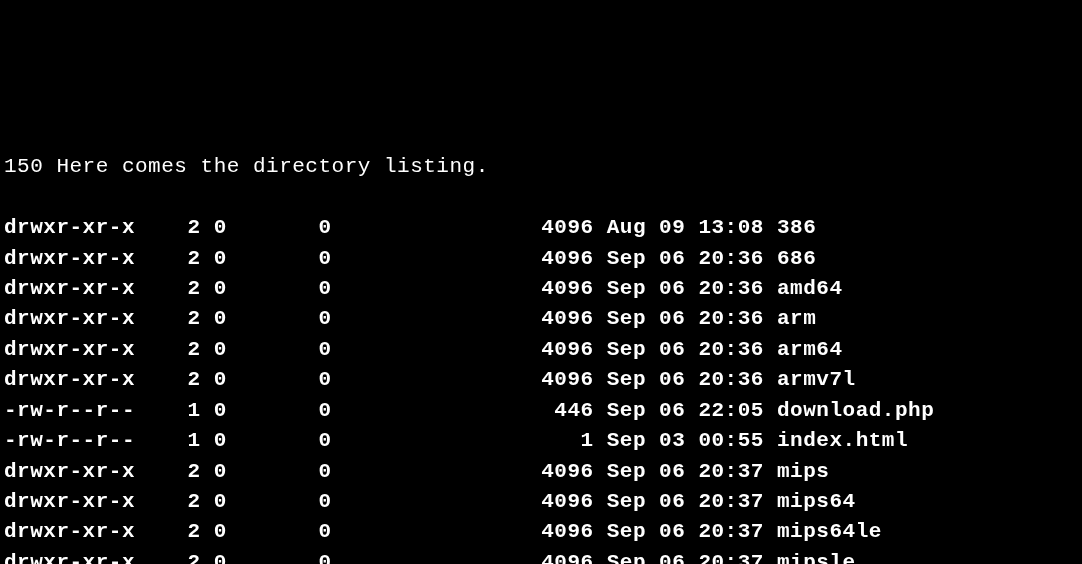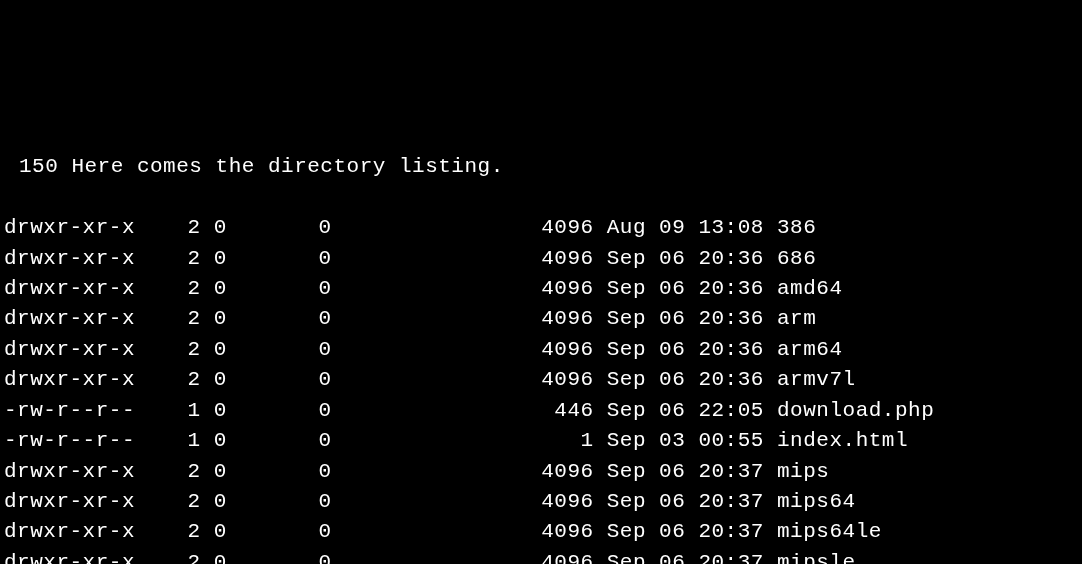--- a/index.html
+++ b/index.html
@@ -19,25 +19,25 @@
       overflow: hidden;
       white-space: pre;
       letter-spacing: 0.5px;
     }
     .terminal-output {
       display: block;
     }
     .line {
       display: block;
       white-space: pre;
+      font-weight: bold;
     }
     .header-line {
       display: block;
       white-space: pre;
-      margin-left: 15px;
     }
   </style>
 </head>
 <body>
 
 
 
 <div class="terminal-output">
 <span class="header-line">150 Here comes the directory listing.</span>
 <div id="listing-container"><span class="line">drwxr-xr-x    2 0       0                4096 Aug 09 13:08 386</span><span class="line">drwxr-xr-x    2 0       0                4096 Sep 06 20:36 686</span><span class="line">drwxr-xr-x    2 0       0                4096 Sep 06 20:36 amd64</span><span class="line">drwxr-xr-x    2 0       0                4096 Sep 06 20:36 arm</span><span class="line">drwxr-xr-x    2 0       0                4096 Sep 06 20:36 arm64</span><span class="line">drwxr-xr-x    2 0       0                4096 Sep 06 20:36 armv7l</span><span class="line">-rw-r--r--    1 0       0                 446 Sep 06 22:05 download.php</span><span class="line">-rw-r--r--    1 0       0                   1 Sep 03 00:55 index.html</span><span class="line">drwxr-xr-x    2 0       0                4096 Sep 06 20:37 mips</span><span class="line">drwxr-xr-x    2 0       0                4096 Sep 06 20:37 mips64</span><span class="line">drwxr-xr-x    2 0       0                4096 Sep 06 20:37 mips64le</span><span class="line">drwxr-xr-x    2 0       0                4096 Sep 06 20:37 mipsle</span></div>

